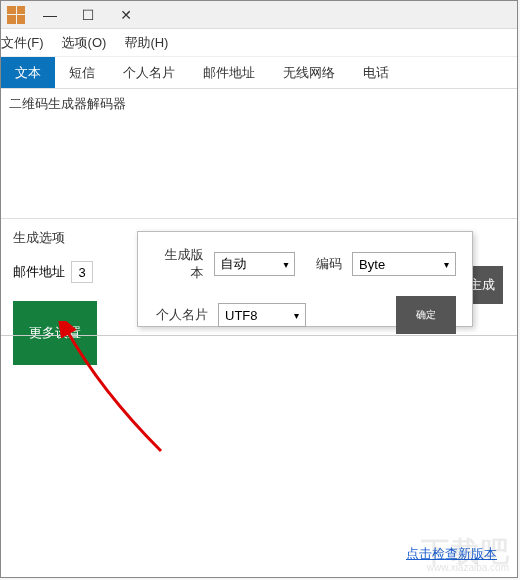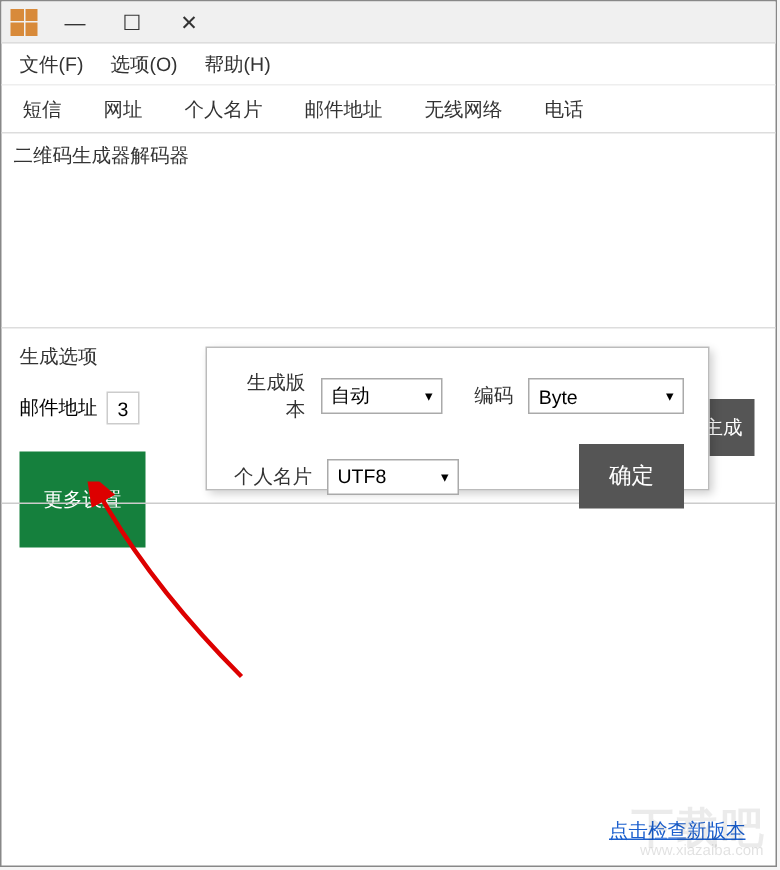--- a/index.html
+++ b/index.html
@@ -4,41 +4,41 @@
 <style>
 * { box-sizing: border-box; margin: 0; padding: 0; }
 body { font-family: "Microsoft YaHei", Arial, sans-serif; font-size: 13px; background: #f5f5f5; width: 520px; height: 580px; overflow: hidden; position: relative; }
 .window { background: #fff; border: 1px solid #888; width: 518px; height: 578px; position: relative; }
 .titlebar { height: 28px; display: flex; align-items: center; background: #f0f0f0; border-bottom: 1px solid #ddd; }
 .app-icon { width: 18px; height: 18px; margin: 0 6px; display: grid; grid-template-columns: 1fr 1fr; grid-template-rows: 1fr 1fr; gap: 1px; }
 .app-icon span { background: #d88a3a; }
 .title-text { flex: 1; color: #555; font-size: 13px; }
 .win-controls { display: flex; }
 .win-btn { width: 38px; height: 28px; display: flex; align-items: center; justify-content: center; color: #333; font-size: 14px; }
-.menubar { height: 28px; display: flex; align-items: center; gap: 18px; padding: 0 12px; border-bottom: 1px solid #eee; }
+.menubar { height: 28px; display: flex; align-items: center; gap: 18px; padding: 0 0; border-bottom: 1px solid #eee; }
 .menubar span { color: #333; font-size: 13px; }
 .tabs { height: 32px; display: flex; align-items: stretch; border-bottom: 1px solid #ddd; }
 .tab { padding: 6px 14px; display: flex; align-items: center; color: #333; font-size: 13px; }
 .tab.active { background: #0a73bb; color: #fff; }
 .textarea-zone { height: 130px; border-bottom: 1px solid #ddd; padding: 6px 8px; }
 .textarea-content { font-size: 13px; color: #333; }
 .options-row { height: 110px; display: flex; align-items: flex-start; padding: 10px 12px; position: relative; }
 .options-col { width: 100px; }
 .opt-title { font-size: 13px; color: #333; margin-bottom: 14px; }
 .mod-row { display: flex; align-items: center; gap: 6px; margin-bottom: 18px; }
 .mod-input { width: 22px; height: 22px; border: 1px solid #ccc; text-align: center; font-size: 13px; }
 .more-btn { background: #15803d; color: #fff; padding: 23px 16px; font-size: 13px; border: none; cursor: pointer; }
 .popup { position: absolute; left: 136px; top: 230px; width: 336px; height: 96px; background: #fff; border: 1px solid #bbb; box-shadow: 2px 2px 6px rgba(0,0,0,0.2); padding: 14px 16px; z-index: 10; }
 .popup-row { display: flex; align-items: center; gap: 10px; margin-bottom: 14px; }
 .popup-label { font-size: 13px; color: #333; width: 54px; text-align: right; }
 .select-box { height: 24px; border: 1px solid #aaa; display: flex; align-items: center; justify-content: space-between; padding: 0 6px; font-size: 13px; background: #fff; }
 .select-box .caret { font-size: 10px; }
 .sel-wide { width: 88px; }
 .sel-wider { width: 112px; }
-.confirm-btn { background: #555; color: #fff; padding: 12px 20px; font-size: 15px; border: none; cursor: pointer; }
+.confirm-btn { background: #555; color: #fff; padding: 12px 20px; font-size: 10px; border: none; cursor: pointer; }
 .gen-btn { position: absolute; right: 14px; top: 265px; background: #555; color: #fff; padding: 10px 8px; font-size: 13px; border: none; z-index: 5; }
 .lower-sep { position: absolute; top: 334px; left: 0; right: 0; height: 1px; background: #ccc; }
 .footer-link { position: absolute; bottom: 14px; right: 20px; color: #1b5fce; text-decoration: underline; font-size: 13px; }
 .watermark { position: absolute; bottom: 6px; right: 6px; font-size: 28px; color: rgba(0,0,0,0.08); font-weight: bold; letter-spacing: 2px; pointer-events: none; }
 .watermark-url { position: absolute; bottom: 4px; right: 8px; font-size: 10px; color: rgba(0,0,0,0.12); pointer-events: none; margin-left: 10px; }
 .arrow-svg { position: absolute; left: 20px; top: 320px; width: 160px; height: 140px; pointer-events: none; z-index: 20; }
 </style>
 </head>
 <body>
 
@@ -58,22 +58,22 @@
     </div>
   </div>
 
   <div class="menubar">
     <span>文件(F)</span>
     <span>选项(O)</span>
     <span>帮助(H)</span>
   </div>
 
   <div class="tabs">
+    <div class="tab active">文本</div>
     <div class="tab">短信</div>
-    <div class="tab">网址</div>
     <div class="tab">个人名片</div>
     <div class="tab">邮件地址</div>
     <div class="tab">无线网络</div>
     <div class="tab">电话</div>
   </div>
 
   <div class="textarea-zone">
     <div class="textarea-content">二维码生成器解码器</div>
   </div>
 

